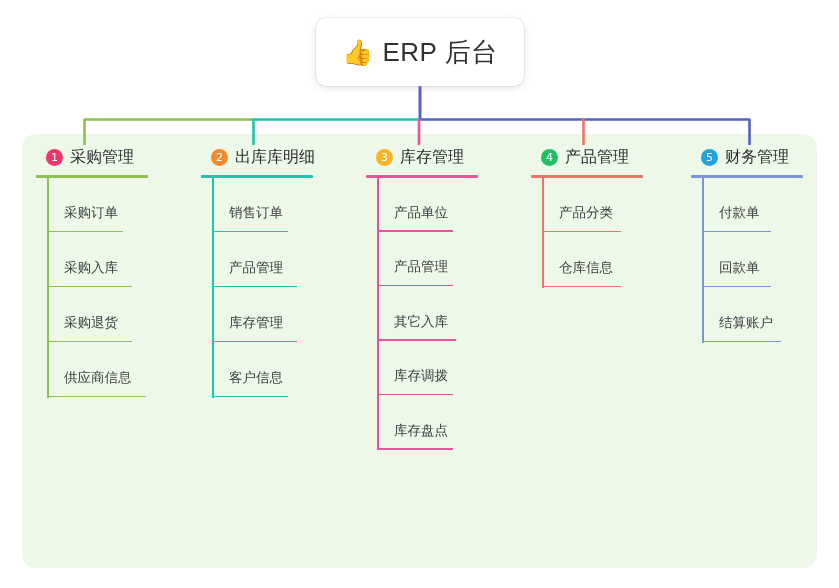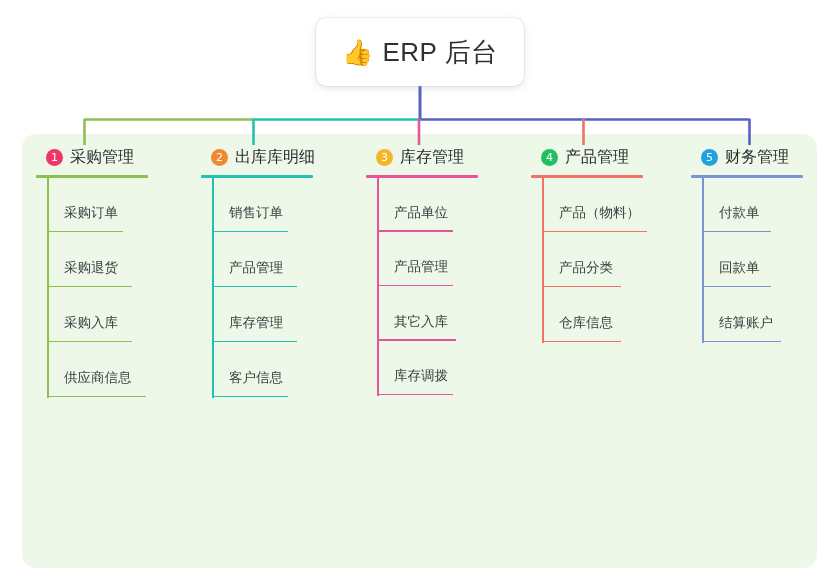--- a/index.html
+++ b/index.html
@@ -167,26 +167,26 @@
     </div>
     <div class="head-rule" style="background: rgb(140, 193, 82); width: 112px;"></div>
     <div class="items">
       <div class="item">
         <span class="spine" style="background: rgb(140, 193, 82);"></span>
         <span class="label">采购订单</span>
         <span class="underline" style="background: rgb(140, 193, 82); width: 76px;"></span>
       </div>
       <div class="item">
         <span class="spine" style="background: rgb(140, 193, 82);"></span>
+        <span class="label">采购入库</span>
+        <span class="underline" style="background: rgb(140, 193, 82); width: 85px;"></span>
+      </div>
+      <div class="item">
+        <span class="spine" style="background: rgb(140, 193, 82);"></span>
         <span class="label">采购退货</span>
-        <span class="underline" style="background: rgb(140, 193, 82); width: 85px;"></span>
-      </div>
-      <div class="item">
-        <span class="spine" style="background: rgb(140, 193, 82);"></span>
-        <span class="label">采购入库</span>
         <span class="underline" style="background: rgb(140, 193, 82); width: 85px;"></span>
       </div>
       <div class="item">
         <span class="spine" style="background: rgb(140, 193, 82);"></span>
         <span class="label">供应商信息</span>
         <span class="underline" style="background: rgb(140, 193, 82); width: 99px;"></span>
       </div>
     </div>
   </div>
 
@@ -240,35 +240,35 @@
       <div class="item">
         <span class="spine" style="background: rgb(232, 83, 158);"></span>
         <span class="label">其它入库</span>
         <span class="underline" style="background: rgb(232, 83, 158); width: 79px;"></span>
       </div>
       <div class="item">
         <span class="spine" style="background: rgb(232, 83, 158);"></span>
         <span class="label">库存调拨</span>
         <span class="underline" style="background: rgb(232, 83, 158); width: 76px;"></span>
       </div>
+      <div class="item">
+        <span class="spine" style="background: rgb(232, 83, 158);"></span>
+        <span class="label">库存盘点</span>
+        <span class="underline" style="background: rgb(232, 83, 158); width: 76px;"></span>
+      </div>
     </div>
   </div>
 
   <div class="col col4" style="left: 531px;">
     <div class="col-head">
       <span class="badge" style="background: rgb(33, 191, 98);">4</span>
       <span class="col-title">产品管理</span>
     </div>
     <div class="head-rule" style="background: rgb(240, 115, 106); width: 112px;"></div>
     <div class="items">
-      <div class="item">
-        <span class="spine" style="background: rgb(240, 115, 106);"></span>
-        <span class="label">产品（物料）</span>
-        <span class="underline" style="background: rgb(240, 115, 106); width: 105px;"></span>
-      </div>
       <div class="item">
         <span class="spine" style="background: rgb(240, 115, 106);"></span>
         <span class="label">产品分类</span>
         <span class="underline" style="background: rgb(240, 115, 106); width: 79px;"></span>
       </div>
       <div class="item">
         <span class="spine" style="background: rgb(240, 115, 106);"></span>
         <span class="label">仓库信息</span>
         <span class="underline" style="background: rgb(240, 115, 106); width: 79px;"></span>
       </div>

